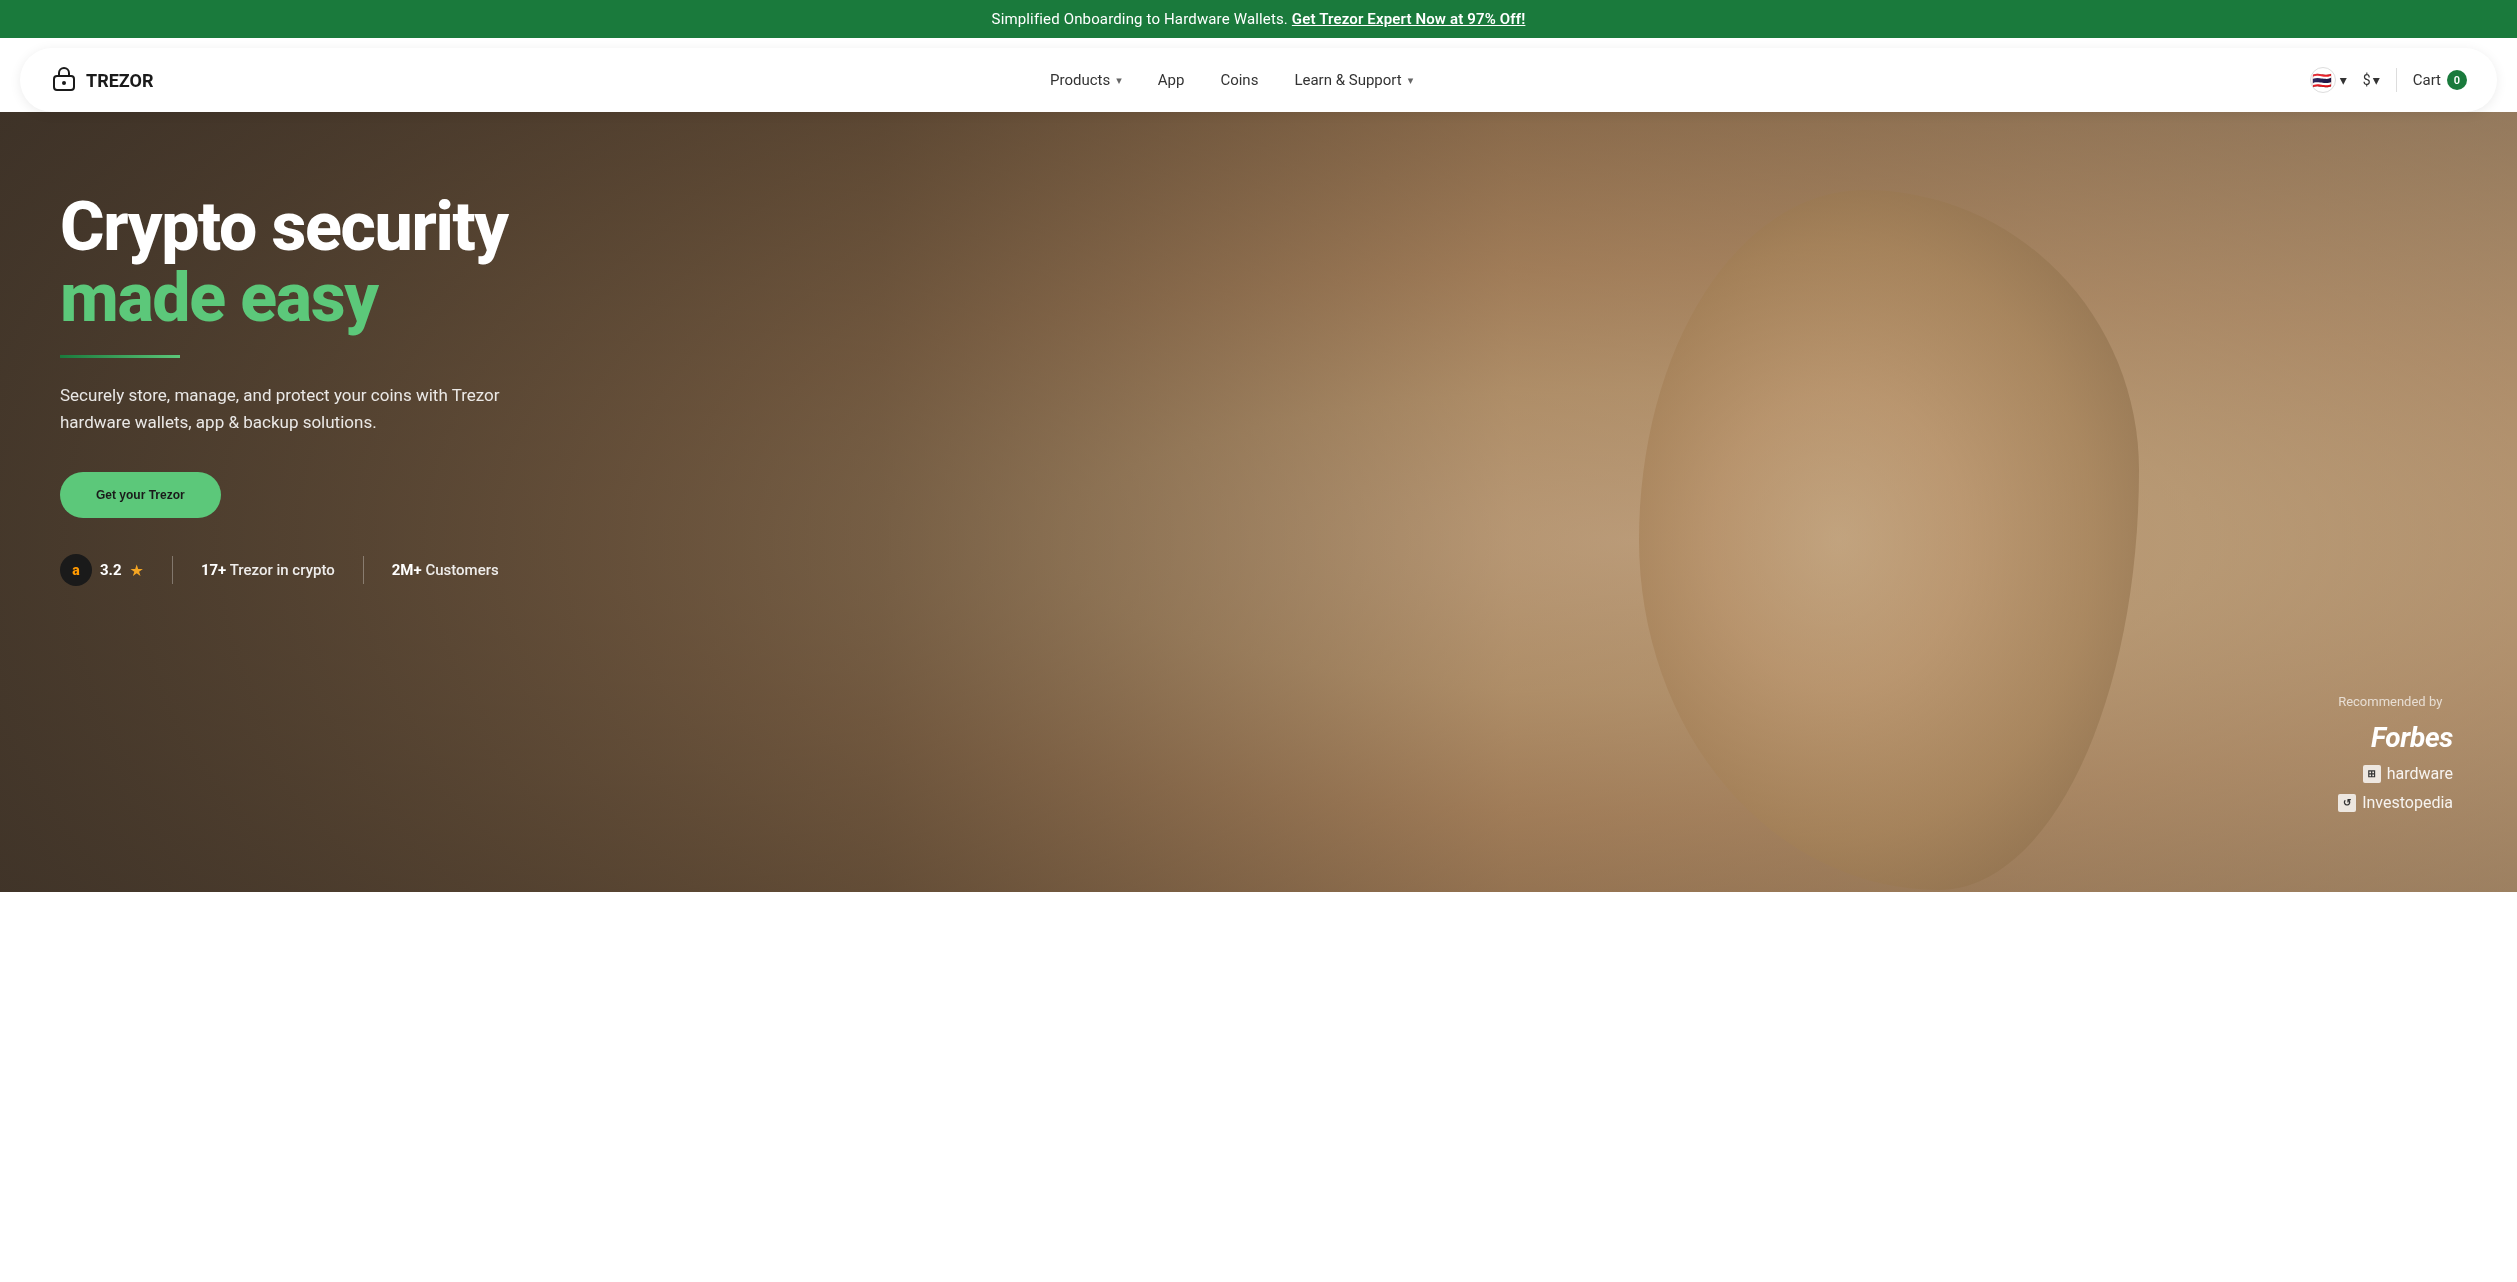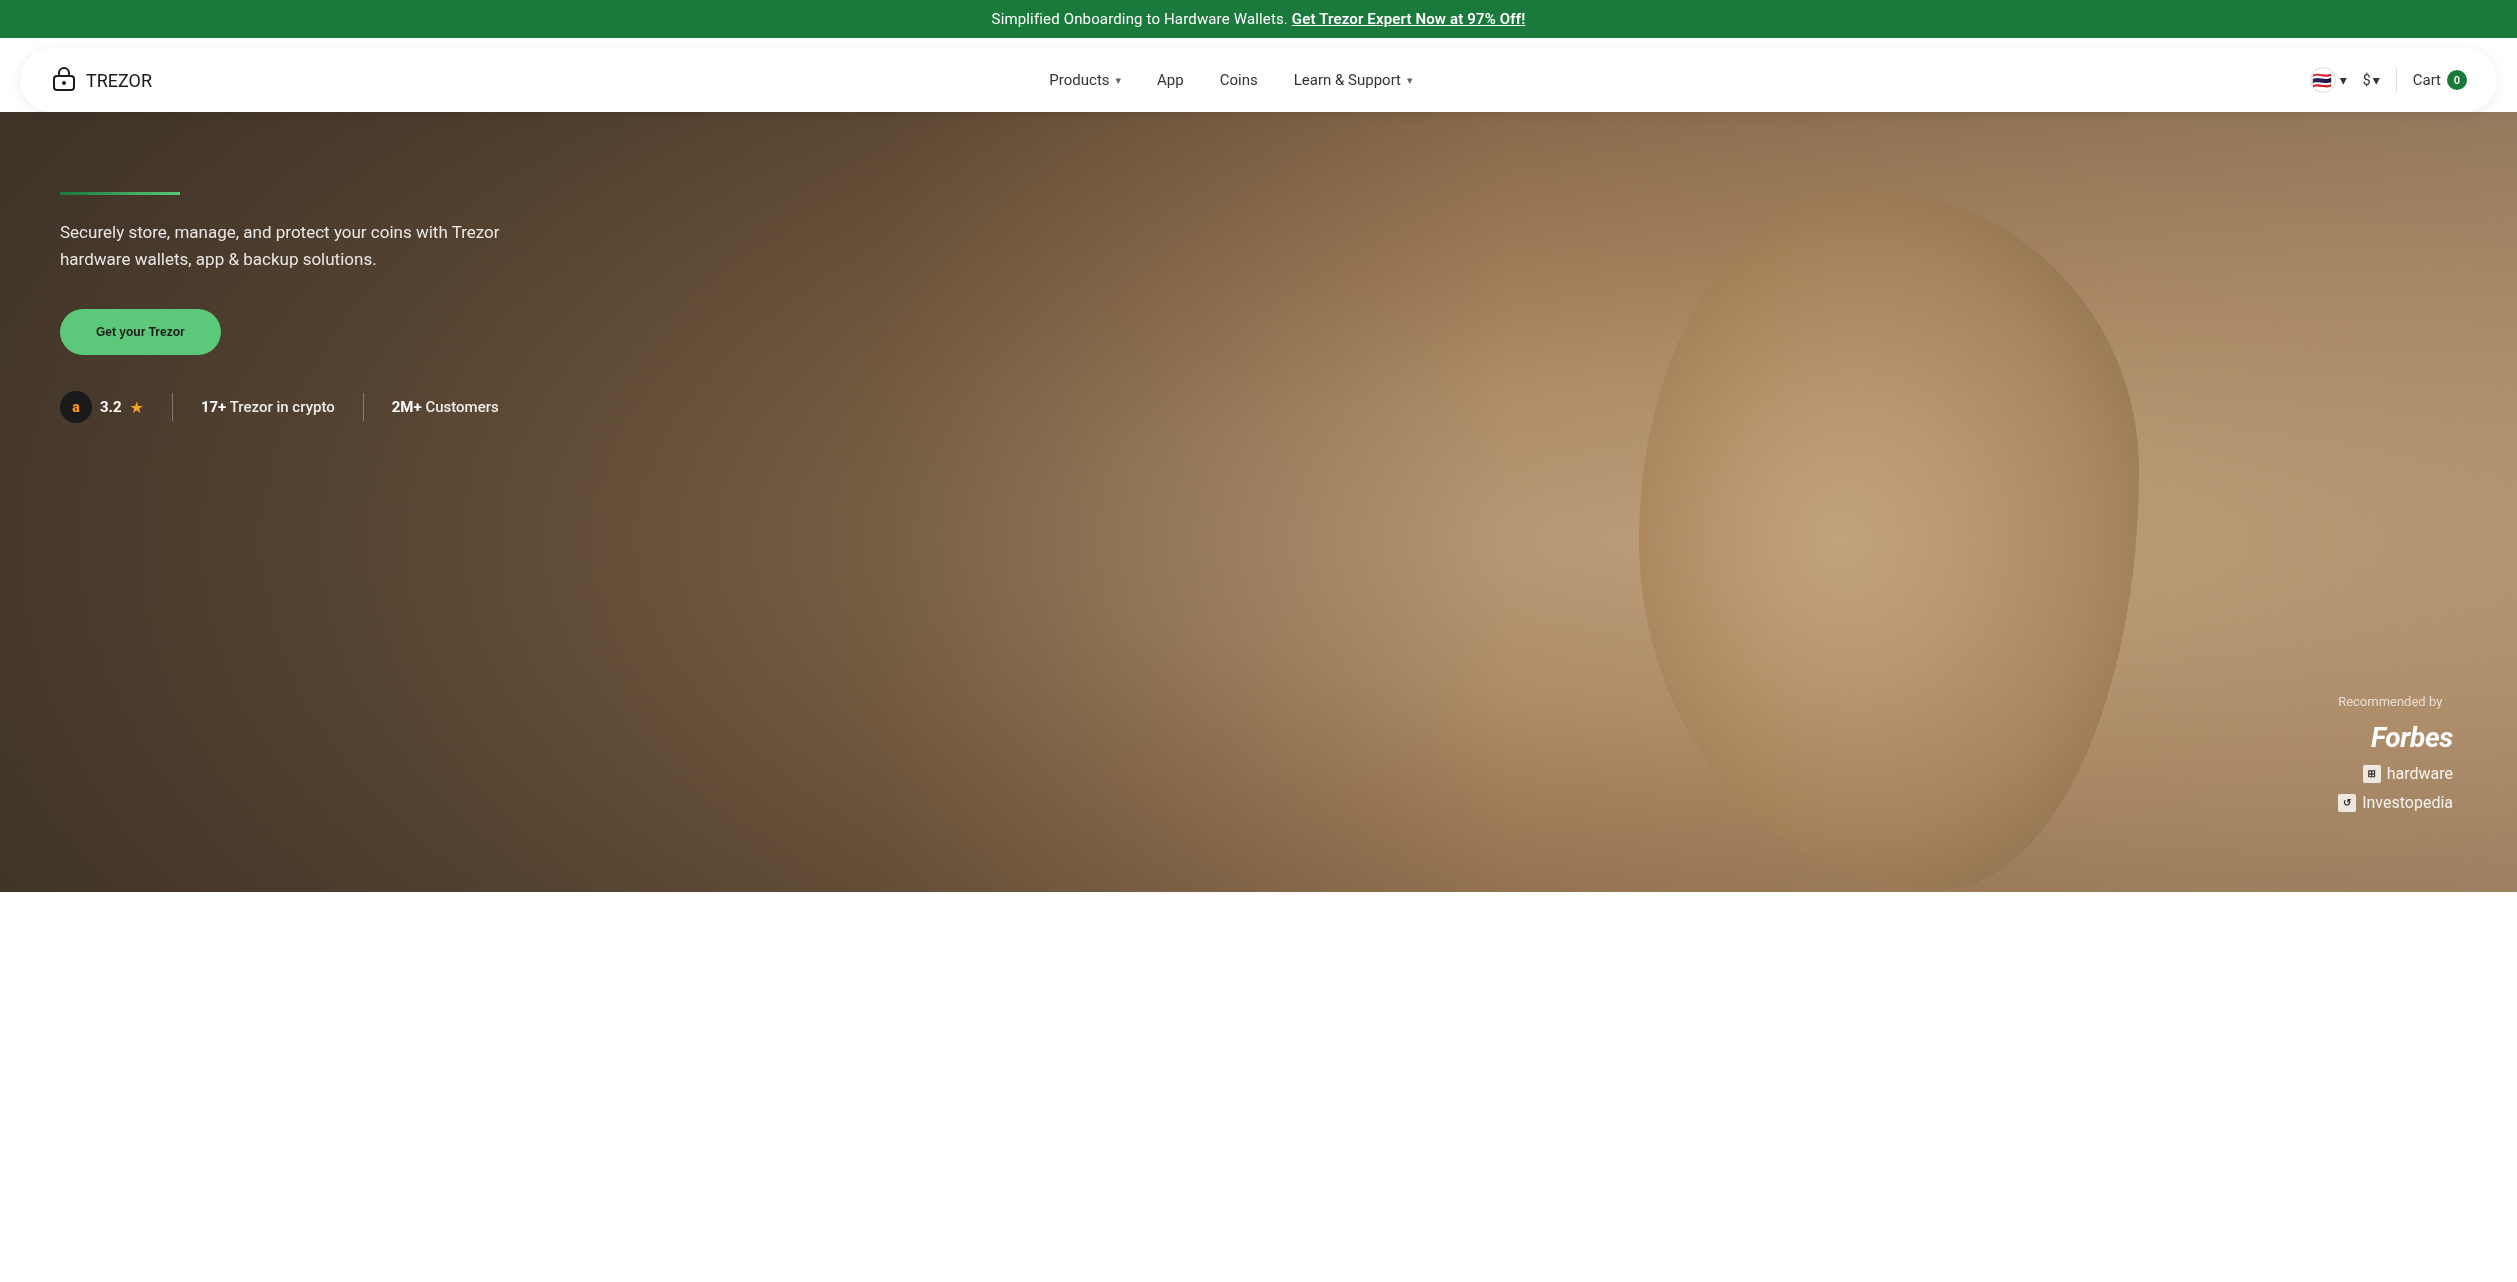--- a/index.html
+++ b/index.html
@@ -33,21 +33,21 @@
       height: 64px;
       box-shadow: 0 2px 12px rgba(0,0,0,0.08);
       position: relative;
       z-index: 100;
     }
 
     .nav-logo {
       display: flex;
       align-items: center;
       gap: 8px;
-      font-weight: 400;
+      font-weight: 700;
       font-size: 18px;
       color: #1a1a1a;
       text-decoration: none;
     }
 
     .nav-logo .logo-icon {
       width: 28px;
       height: 28px;
     }
 
@@ -389,20 +389,24 @@
     </div>
   </div>
 </nav>
 
 <section class="hero">
   <div class="hero-hand-bg"></div>
   <div class="hero-hand-shape"></div>
   <div class="hero-bg"></div>
 
   <div class="hero-content">
+    <h1 class="hero-title">
+      <span>Crypto security</span><br>
+      <span class="hero-title-accent">made easy</span>
+    </h1>
     <div class="hero-divider"></div>
     <p class="hero-subtitle">Securely store, manage, and protect your coins with Trezor hardware wallets, app &amp; backup solutions.</p>
     <button class="hero-cta">Get your Trezor</button>
 
     <div class="hero-stats">
       <div class="stat-amazon">
         <div class="amazon-logo">a</div>
         <span class="rating">3.2</span>
         <span class="star">★</span>
       </div>

